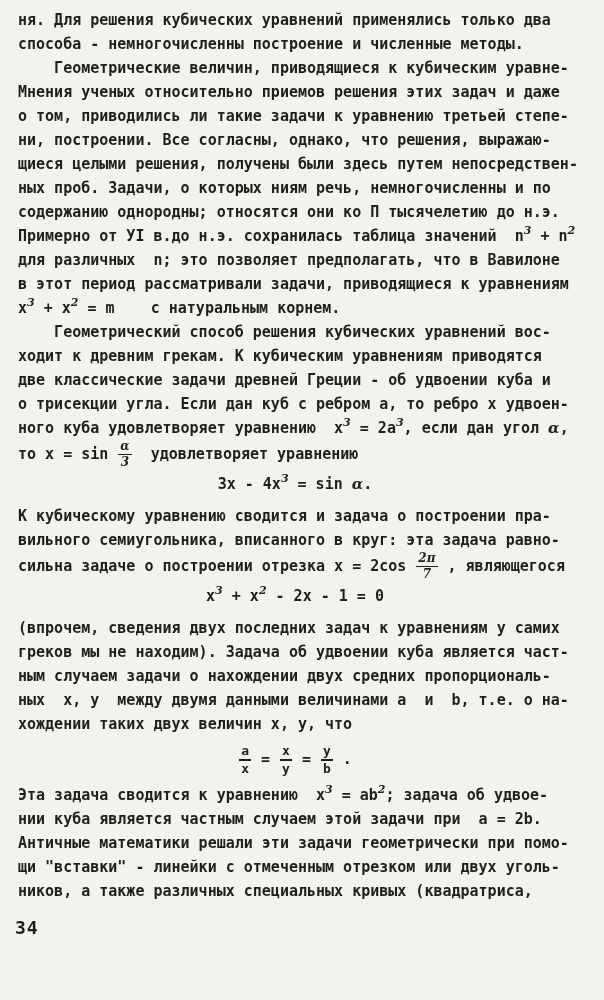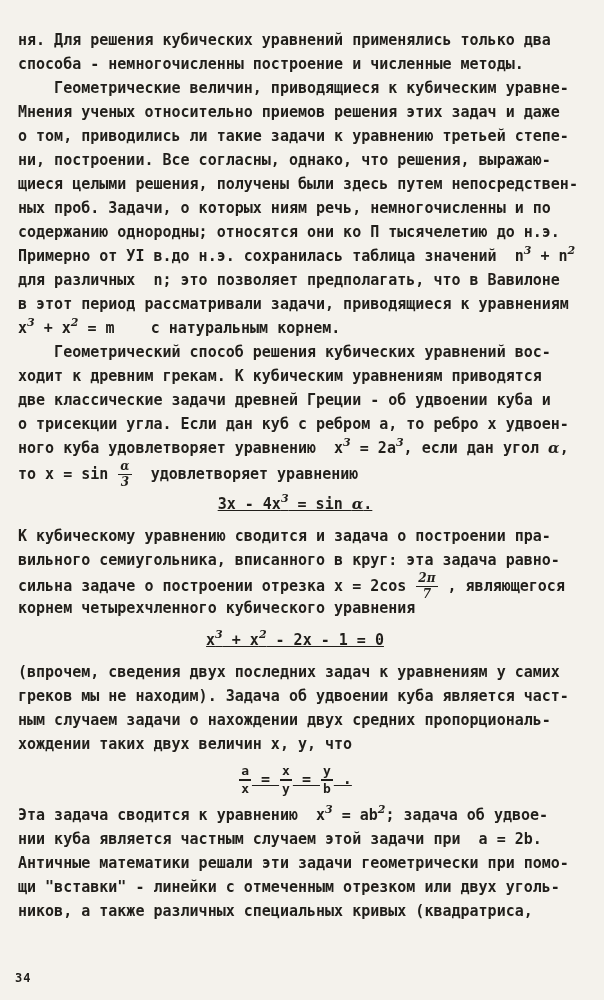--- a/index.html
+++ b/index.html
@@ -5,39 +5,39 @@
   html, body { margin: 0; padding: 0; }
   body {
     width: 604px; height: 1000px;
     background: #e9e7e1;
     font-family: "DejaVu Sans Mono", "Liberation Mono", monospace;
   }
   .page {
     position: relative;
     width: 604px; height: 1000px;
     box-sizing: border-box;
-    padding: 28px 8px 0 18px;
+    padding: 8px 8px 0 18px;
     background: var(--paper, #f4f2ec);
     color: var(--ink, #211f1b);
     font-size: 15px;
     font-weight: bold;
     line-height: 24px;
     overflow: hidden;
   }
   .para { margin: 0; }
   .line {
     white-space: pre;
     height: 24px;
     overflow: visible;
   }
   .formula {
     text-align: center;
     margin: 8px 24px 8px 0;
   }
-  .formula .line { height: auto; min-height: 24px; text-decoration: underline; }
+  .formula .line { height: auto; min-height: 24px; }
   sup.hand-sup {
     font-family: "DejaVu Serif", serif;
     font-style: italic;
     font-size: 11px;
     line-height: 0;
     vertical-align: 7px;
     letter-spacing: 0;
   }
   .hand {
     font-family: "DejaVu Serif", serif;
@@ -66,22 +66,22 @@
   .frac.hand .num, .frac.hand .den {
     font-family: "DejaVu Serif", serif;
     font-style: italic;
     font-size: 12px;
     border-bottom-width: 1.5px;
   }
   .frac.hand .den { border-bottom: none; }
   .page-number {
     position: absolute;
     left: 15px;
-    top: 966px;
-    font-size: 12px;
+    top: 916px;
+    font-size: 18px;
     letter-spacing: 1px;
   }
 </style>
 </head>
 <body>
 
 <div class="page" style="--paper: #f4f2ec; --ink: #211f1b;">
   <div>
       <div class="para">
         <div class="line">ня. Для решения кубических уравнений применялись только два</div>
@@ -108,29 +108,29 @@
         <div class="line">ного куба удовлетворяет уравнению  x<sup class="hand-sup">3</sup> = 2a<sup class="hand-sup">3</sup>, если дан угол <span class="hand">α</span>,</div>
         <div class="line">то x = sin <span class="frac hand"><span class="num">α</span><span class="den">3</span></span>  удовлетворяет уравнению</div>
       </div>
       <div class="formula">
         <div class="line">3x - 4x<sup class="hand-sup">3</sup> = sin <span class="hand">α</span>.</div>
       </div>
       <div class="para">
         <div class="line">К кубическому уравнению сводится и задача о построении пра-</div>
         <div class="line">вильного семиугольника, вписанного в круг: эта задача равно-</div>
         <div class="line">сильна задаче о построении отрезка x = 2cos <span class="frac hand"><span class="num">2π</span><span class="den">7</span></span> , являющегося</div>
-        <div class="line">корнем четырехчленного кубического уравнения</div>
       </div>
       <div class="formula">
         <div class="line">x<sup class="hand-sup">3</sup> + x<sup class="hand-sup">2</sup> - 2x - 1 = 0</div>
       </div>
       <div class="para">
         <div class="line">(впрочем, сведения двух последних задач к уравнениям у самих</div>
         <div class="line">греков мы не находим). Задача об удвоении куба является част-</div>
         <div class="line">ным случаем задачи о нахождении двух средних пропорциональ-</div>
+        <div class="line">ных  x, y  между двумя данными величинами a  и  b, т.е. о на-</div>
         <div class="line">хождении таких двух величин x, y, что</div>
       </div>
       <div class="formula">
         <div class="line"><span class="frac"><span class="num">a</span><span class="den">x</span></span> = <span class="frac"><span class="num">x</span><span class="den">y</span></span> = <span class="frac"><span class="num">y</span><span class="den">b</span></span> .</div>
       </div>
       <div class="para">
         <div class="line">Эта задача сводится к уравнению  x<sup class="hand-sup">3</sup> = ab<sup class="hand-sup">2</sup>; задача об удвое-</div>
         <div class="line">нии куба является частным случаем этой задачи при  a = 2b.</div>
         <div class="line">Античные математики решали эти задачи геометрически при помо-</div>
         <div class="line">щи "вставки" - линейки с отмеченным отрезком или двух уголь-</div>

